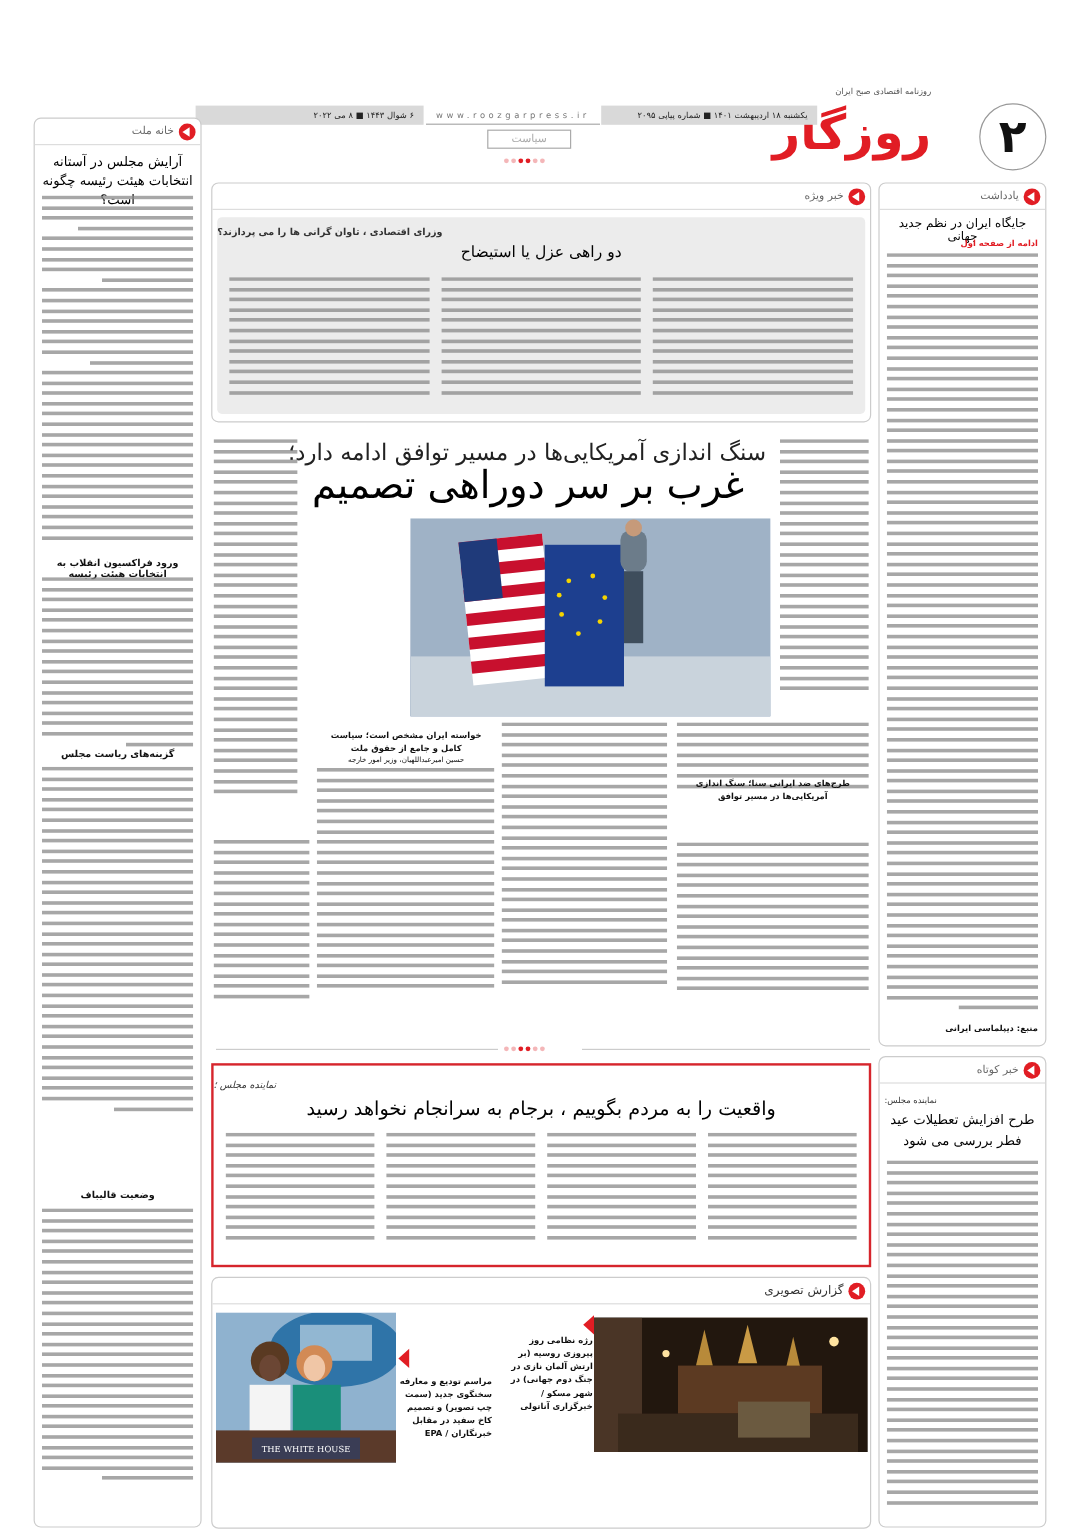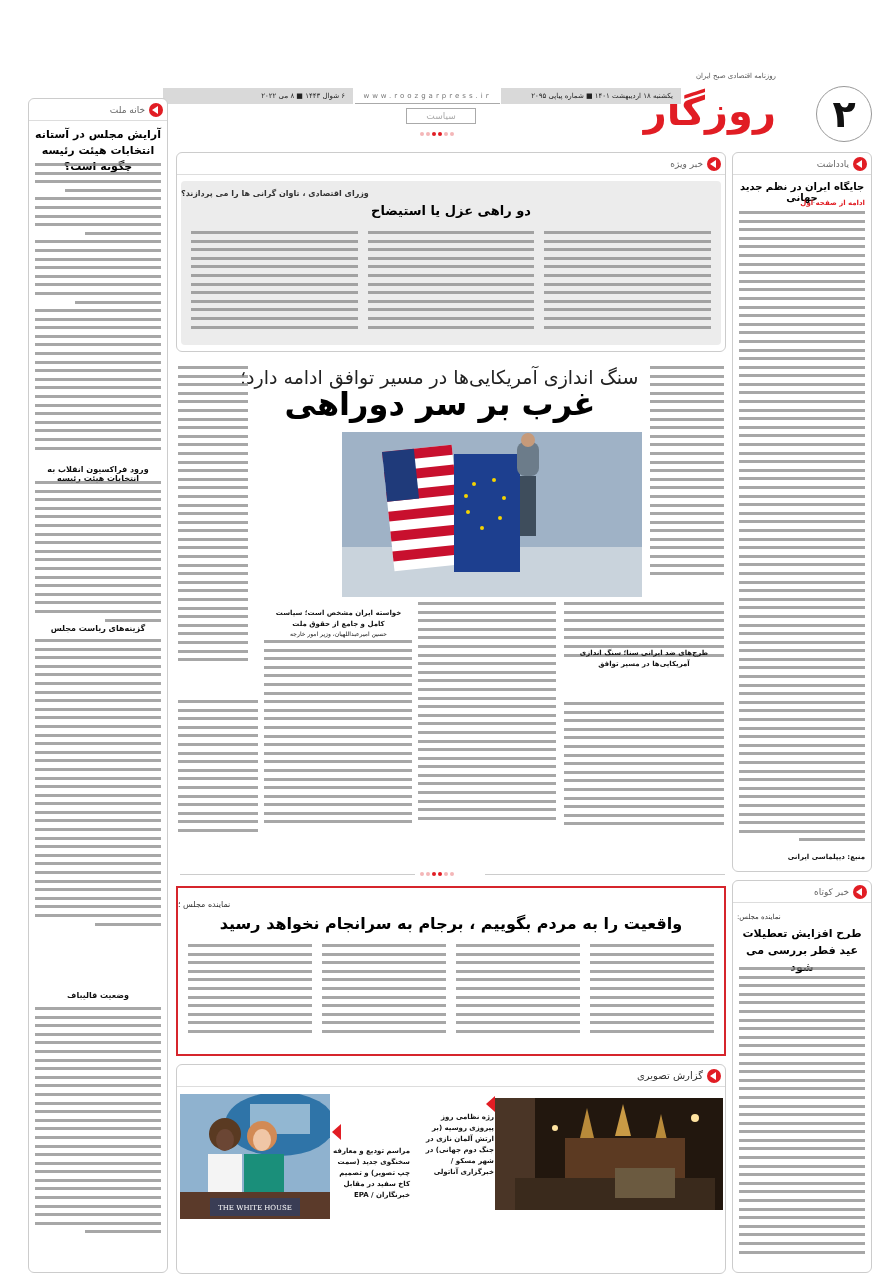--- a/index.html
+++ b/index.html
@@ -20,21 +20,21 @@
   .dots { position: absolute; display: flex; gap: 2px; direction: ltr; }
   .dots span { width: 4px; height: 4px; border-radius: 50%; background: #f4b6b8; }
   .dots span.on { background: #e11d24; }
 
   
   .col-box { position: absolute; border: 1px solid #ccc; border-radius: 6px; background: #fff; padding-left: 11px; }
   .sec-head { position: absolute; height: 22px; border-bottom: 1px solid #ddd; font-size: 9px; line-height: 22px; color: #666; padding-right: 22px; }
   .sec-badge { position: absolute; right: 4px; top: 4px; width: 14px; height: 14px; border-radius: 50%; background: #e11d24; }
   .sec-badge::after { content: ""; position: absolute; left: 3px; top: 3px; border-right: 6px solid #fff; border-top: 4px solid transparent; border-bottom: 4px solid transparent; }
 
-  .h-bold { font-weight: bold; text-align: center; color: #000; }
+  .h-bold { font-weight: normal; text-align: center; color: #000; }
   .kicker { text-align: left; font-size: 9px; color: #333; }
 
   .fake-lines { position: absolute; overflow: hidden; }
   .fake-lines i { display: block; height: 3px; background: #8a8a8a; margin: 0 0 5.6px 0; opacity: 0.75; }
 
   .photo-flag { position: absolute; overflow: hidden; background: linear-gradient(180deg,#b8c6d6 0%,#8fa3bb 100%); }
   .photo-moscow { position: absolute; overflow: hidden; background: radial-gradient(ellipse at 60% 30%, #6b4a2c 0%, #2a1d12 55%, #140e08 100%); }
   .photo-wh { position: absolute; overflow: hidden; background: linear-gradient(180deg,#5b8db7 0%,#4b7ca7 60%,#6b4b3a 100%); }
 
   .red-box { position: absolute; border: 2px solid #d6252c; background: #fff; }
@@ -581,21 +581,21 @@
       <span></span>
       <span class="on"></span>
       <span class="on"></span>
       <span></span>
       <span></span>
   </div>
   <div class="abs" style="left:180px; top:874px; width:235px; height:1px; background:#ccc;"></div>
   <div class="abs" style="left:485px; top:874px; width:240px; height:1px; background:#ccc;"></div>
 
   <div class="red-box" style="left:176px; top:886px; width:550px; height:170px;">
-    <div class="kicker abs" style="left:0; right:0; top:12px; font-size:8px;">نماینده مجلس ؛</div>
+    <div class="kicker abs" style="left:0; right:0; top:12px; font-size:8px;font-style:italic;">نماینده مجلس ؛</div>
     <div class="h-bold abs" style="left:0; right:0; top:26px; font-size:16px;">واقعیت را به مردم بگوییم ، برجام به سرانجام نخواهد رسید</div>
     <div class="fake-lines" style="left:10px; right:10px; top:56px; height:105px; column-count:4; column-gap:10px;">
       <i></i>
         <i></i>
         <i></i>
         <i></i>
         <i></i>
         <i></i>
         <i></i>
         <i></i>

